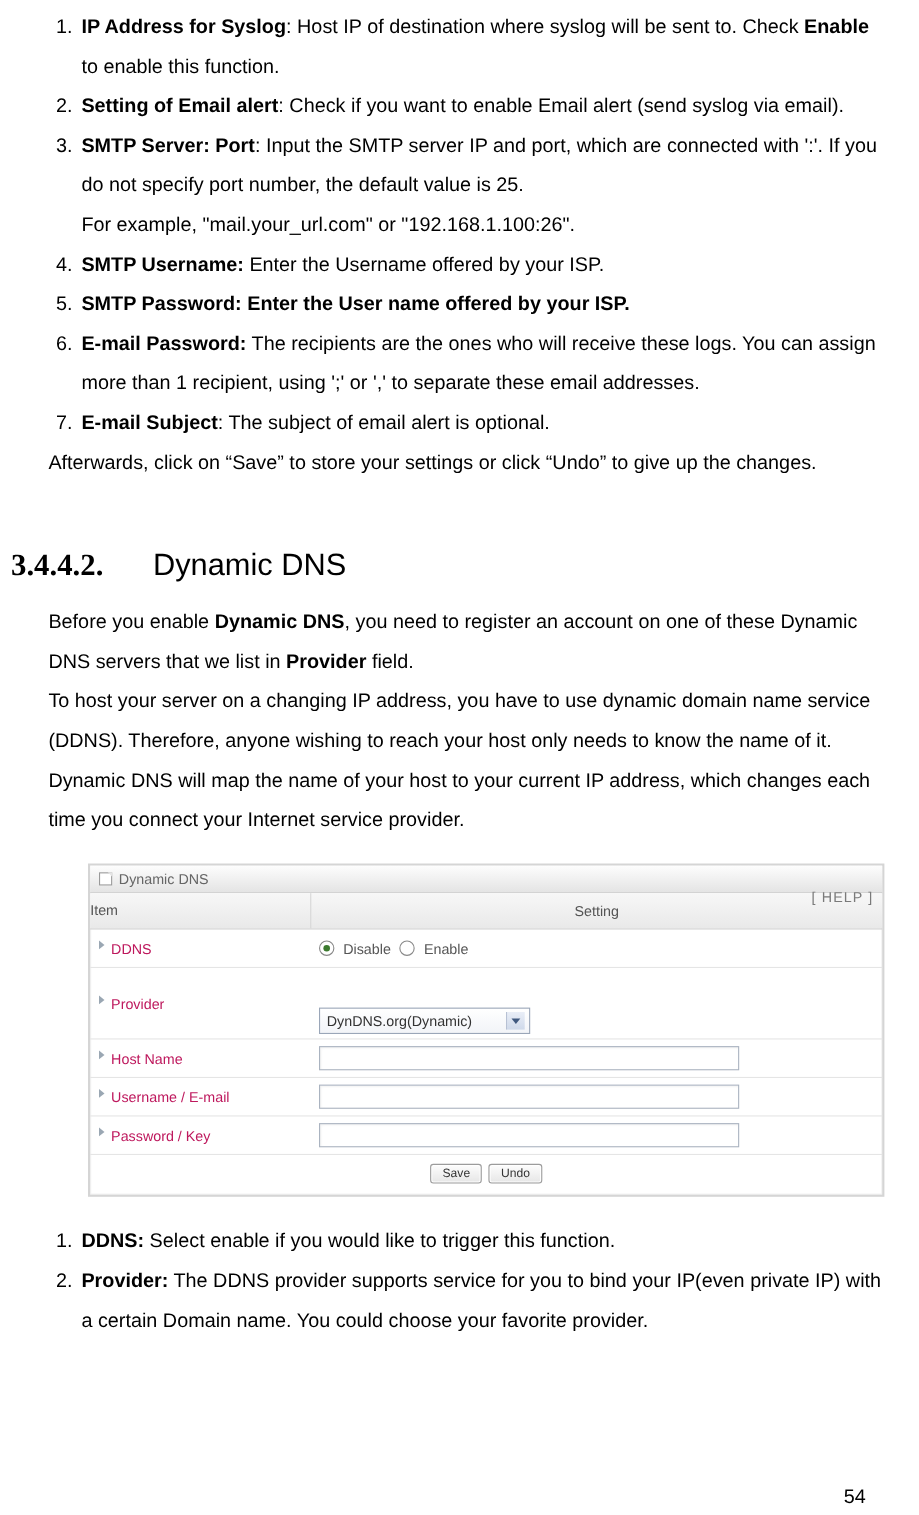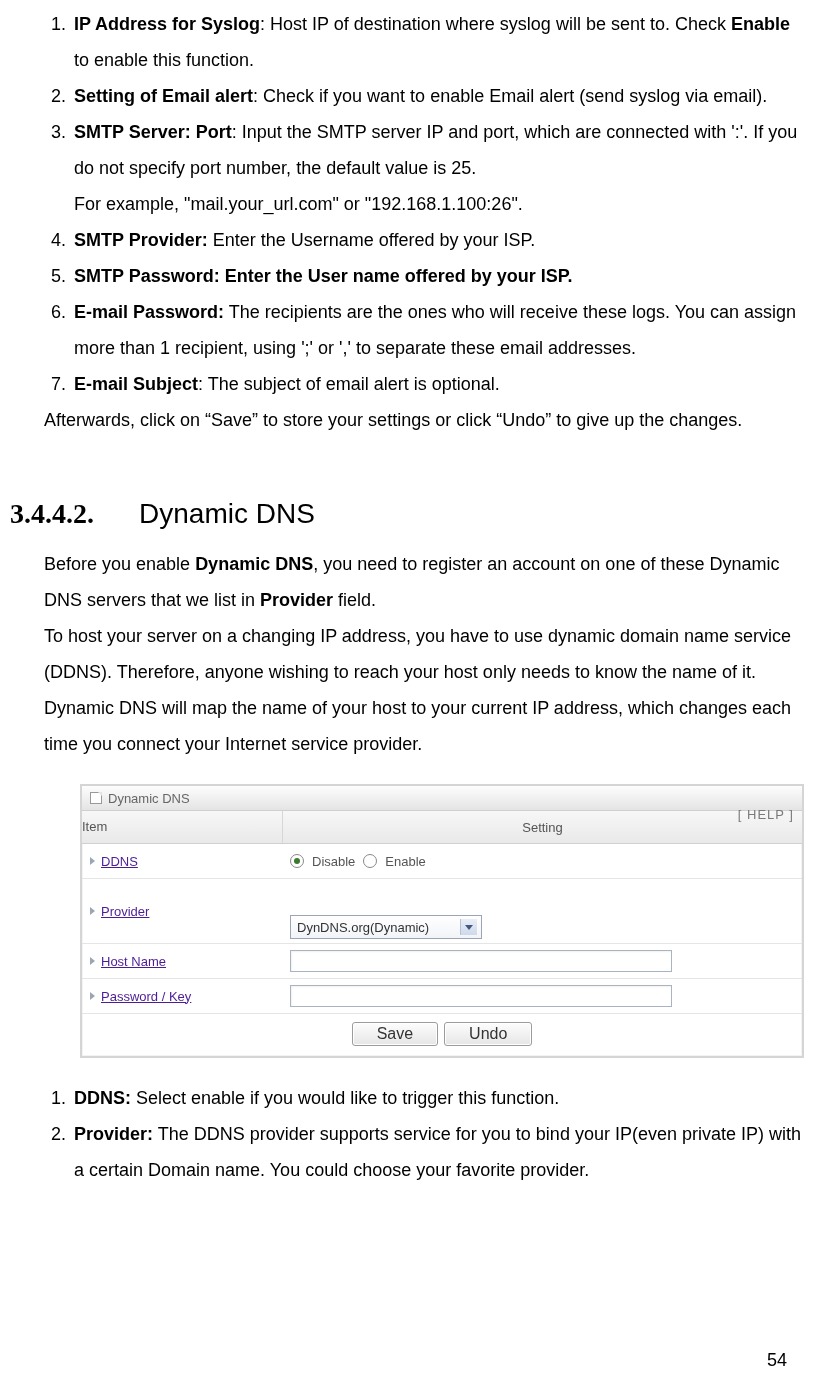--- a/index.html
+++ b/index.html
@@ -115,25 +115,23 @@
   .shot .row {
     display:flex;
     border-bottom:1px solid #e5e5e5;
     min-height:34px;
     align-items:center;
   }
   .shot .row .label {
     width:200px;
     box-sizing:border-box;
     padding:0 8px;
-    color:#4c1d95;
+    color:#be185d;
     display:flex;
-    align-items:center;
     gap:6px;
-    text-decoration:underline;
   }
   .shot .row .label .tri {
     width:0;height:0;
     border-top:4px solid transparent;
     border-bottom:4px solid transparent;
     border-left:5px solid #9aa7b3;
   }
   .shot .row .value {
     flex:1;
     padding:4px 8px;
@@ -175,23 +173,23 @@
     border-left:4px solid transparent;border-right:4px solid transparent;border-top:5px solid #40597f;
   }
   .shot .footer {
     display:flex;justify-content:center;gap:6px;
     padding:8px 0 10px;
   }
   .btn {
     border:1px solid #9c9c9c;
     background:linear-gradient(#fdfdfd,#e6e6e6);
     border-radius:3px;
-    padding:2px 24px;
+    padding:2px 10px;
     color:#333;
-    font-size:16px;
+    font-size:11px;
     box-shadow: inset 0 0 0 1px #fff;
   }
   .page-number {
     position:absolute;
     right:48px;
     bottom:6px;
     font-size:18px;
   }
 </style>
 </head>
@@ -208,21 +206,21 @@
       <span class="marker">2.</span>
       <b>Setting of Email alert</b><span>: Check if you want to enable Email alert (send syslog via email).</span>
     </li>
     <li>
       <span class="marker">3.</span>
       <b>SMTP Server: Port</b><span>: Input the SMTP server IP and port, which are connected with ':'. If you do not specify port number, the default value is 25.</span><br>
       <span>For example, "mail.your_url.com" or "192.168.1.100:26".</span>
     </li>
     <li>
       <span class="marker">4.</span>
-      <b>SMTP Provider:</b><span> Enter the Username offered by your ISP.</span>
+      <b>SMTP Username:</b><span> Enter the Username offered by your ISP.</span>
     </li>
     <li>
       <span class="marker">5.</span>
       <b>SMTP Password: Enter the User name offered by your ISP.</b>
     </li>
     <li>
       <span class="marker">6.</span>
       <b>E-mail Password:</b><span> The recipients are the ones who will receive these logs. You can assign more than 1 recipient, using ';' or ',' to separate these email addresses.</span>
     </li>
     <li>
@@ -284,20 +282,29 @@
     <div class="row">
       <div class="label">
           <span class="tri"></span>
           <span>Host Name</span>
         </div>
       <div class="value">
         <div class="text-input"></div>
       </div>
     </div>
 
+    <div class="row">
+      <div class="label">
+          <span class="tri"></span>
+          <span>Username / E-mail</span>
+        </div>
+      <div class="value">
+        <div class="text-input"></div>
+      </div>
+    </div>
 
     <div class="row">
       <div class="label">
           <span class="tri"></span>
           <span>Password / Key</span>
         </div>
       <div class="value">
         <div class="text-input"></div>
       </div>
     </div>

